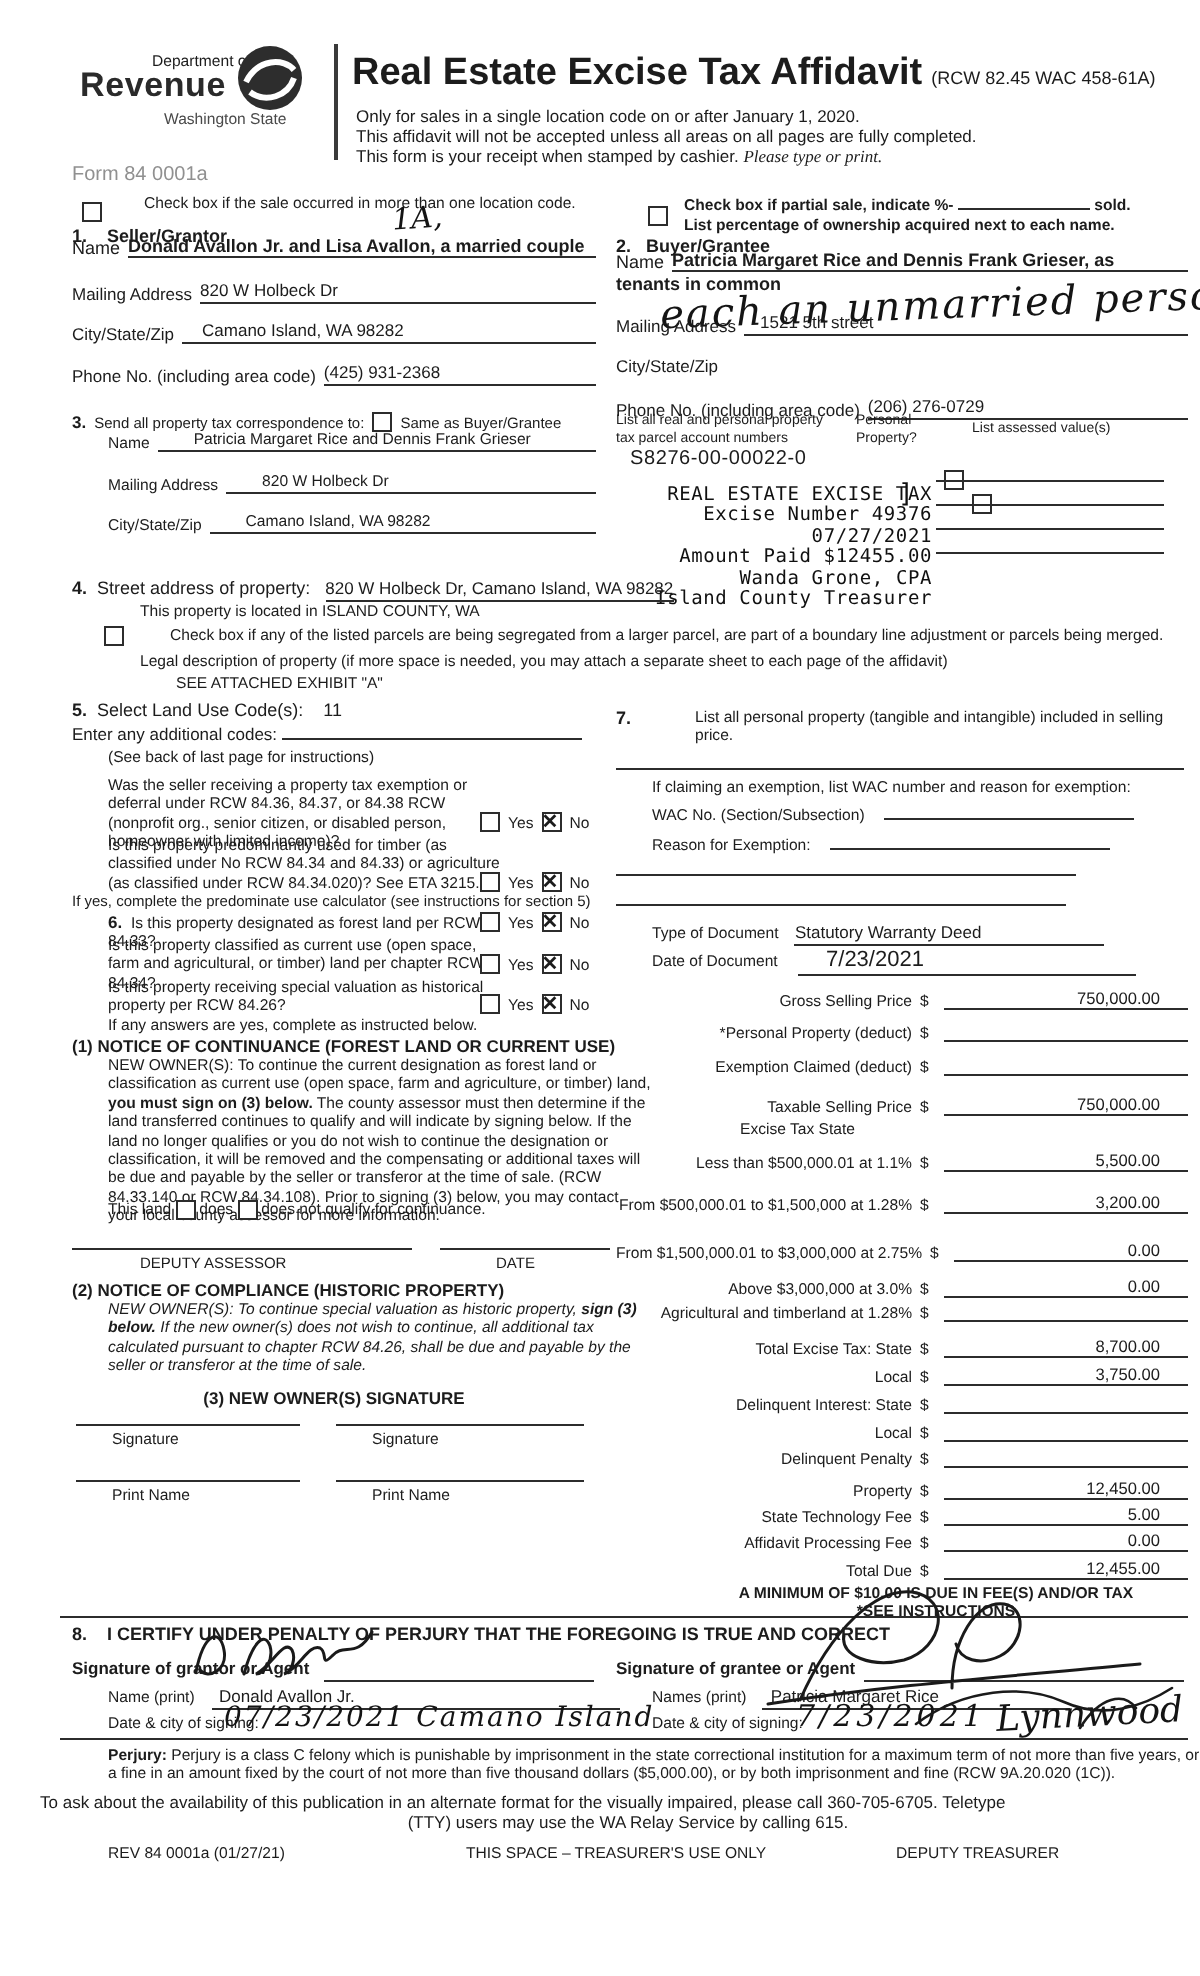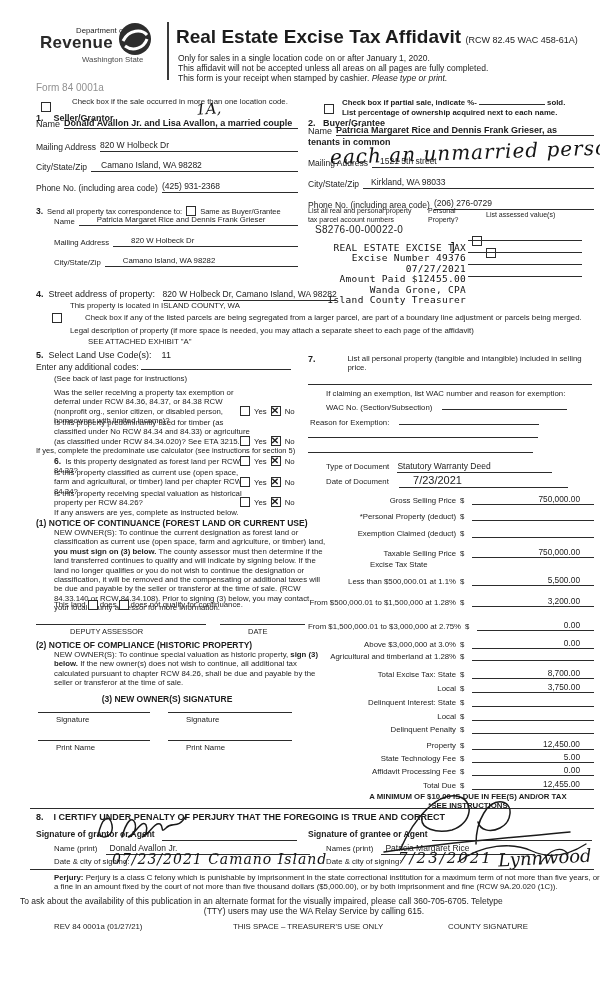--- a/index.html
+++ b/index.html
@@ -1,20 +1,20 @@
 <!DOCTYPE html>
 <html><head>
 <meta charset="utf-8">
 <style>
   html,body{margin:0;padding:0;background:#ffffff;}
   .page{position:relative;width:600px;height:988px;background:#ffffff;color:#1c1c1c;
         font-family:"Liberation Sans",sans-serif;overflow:hidden;}
   .abs{position:absolute;}
   .b{font-weight:700;}
-  .i{font-style:italic;}
+  .i{font-style:italic;font-family:Liberation Serif, serif;}
   .fs7{font-size:7px;line-height:8.5px;}
   .fs75{font-size:7.5px;line-height:9px;}
   .fs8{font-size:7.8px;line-height:9.4px;padding-left:18px;}
   .fs85{font-size:8.5px;line-height:10px;}
   .fs9{font-size:9px;line-height:10.5px;}
   .fs10{font-size:10px;line-height:12px;}
   .fs11{font-size:11px;line-height:13px;}
   .gray{color:#909090;}
   .uv{border-bottom:1px solid #2c2c2c;display:inline-block;line-height:1.15;}
   .frow{position:absolute;display:flex;align-items:flex-end;}
@@ -108,21 +108,20 @@
     <span class="uv b fs9">Patricia Margaret Rice and Dennis Frank Grieser, as</span>
   </div>
   <div class="abs fs9 b" style="left:308px;top:137px;">tenants in common</div>
   <div class="abs hw" style="left:330px;top:140px;font-size:20px;transform:rotate(-2deg);letter-spacing:1px;">each an unmarried person</div>
   <div class="frow" style="left:308px;top:157px;width:286px;">
     <span class="lb fs85">Mailing Address</span>
     <span class="uv fs85" style="padding-left:8px;">1521 5th street</span>
   </div>
   <div class="frow" style="left:308px;top:178px;width:286px;">
     <span class="lb fs85">City/State/Zip</span>
-    <span class="uv fs85" style="padding-left:8px;">Kirkland, WA 98033</span>
   </div>
   <div class="frow" style="left:308px;top:199px;width:286px;">
     <span class="lb fs85">Phone No. (including area code)</span>
     <span class="uv fs85">(206) 276-0729</span>
   </div>
 
   
   <div class="abs fs75" style="left:36px;top:206px;white-space:nowrap;display:flex;align-items:center;gap:4px;">
     <span class="b fs85">3.</span>
     <span>Send all property tax correspondence to:</span>
@@ -256,21 +255,21 @@
     <span class="cb"></span>
     <span>does not qualify for continuance.</span>
   </div>
 
   <div class="hl" style="left:36px;top:624px;width:170px;"></div>
   <div class="abs fs75" style="left:70px;top:627px;">DEPUTY ASSESSOR</div>
   <div class="hl" style="left:220px;top:624px;width:85px;"></div>
   <div class="abs fs75" style="left:248px;top:627px;">DATE</div>
 
   <div class="abs fs85 b" style="left:36px;top:640px;">(2) NOTICE OF COMPLIANCE (HISTORIC PROPERTY)</div>
-  <div class="abs fs8" style="left:36px;top:650px;width:272px;">
+  <div class="abs fs8" style="left:36px;top:650px;width:272px;font-style:italic;">
     <span>NEW OWNER(S): To continue special valuation as historic property, </span><span class="b">sign (3) below.</span><span>  If the new owner(s) does not wish to continue, all additional tax calculated pursuant to chapter RCW 84.26, shall be due and payable by the seller or transferor at the time of sale.</span>
   </div>
 
   <div class="abs fs85 b" style="left:36px;top:694px;width:262px;text-align:center;">(3) NEW OWNER(S) SIGNATURE</div>
 
   <div class="hl" style="left:38px;top:712px;width:112px;"></div>
   <div class="abs fs8" style="left:38px;top:715px;">Signature</div>
   <div class="hl" style="left:168px;top:712px;width:124px;"></div>
   <div class="abs fs8" style="left:168px;top:715px;">Signature</div>
 
@@ -283,21 +282,21 @@
   <div class="abs" style="left:308px;top:354px;display:flex;gap:14px;width:286px;">
     <span class="b fs9">7.</span>
     <span class="fs8">List all personal property (tangible and intangible) included in selling price.</span>
   </div>
   <div class="hl" style="left:308px;top:384px;width:284px;"></div>
   <div class="abs fs8" style="left:308px;top:389px;">If claiming an exemption, list WAC number and reason for exemption:</div>
   <div class="abs fs8" style="left:308px;top:403px;white-space:nowrap;">
     <span>WAC No. (Section/Subsection)</span>
     <span class="uv" style="width:125px;margin-left:8px;"></span>
   </div>
-  <div class="abs fs8" style="left:292px;top:418px;white-space:nowrap;text-align:right;">
+  <div class="abs fs8" style="left:308px;top:418px;white-space:nowrap;text-align:right;">
     <span>Reason for Exemption:</span>
     <span class="uv" style="width:140px;margin-left:8px;"></span>
   </div>
   <div class="hl" style="left:308px;top:437px;width:230px;"></div>
   <div class="hl" style="left:308px;top:452px;width:225px;"></div>
 
   <div class="abs fs8" style="left:308px;top:462px;white-space:nowrap;">
     <span>Type of Document</span>
     <span class="uv fs85" style="width:155px;margin-left:6px;">Statutory Warranty Deed</span>
   </div>
@@ -449,15 +448,15 @@
   
   <div class="hl" style="left:30px;top:869px;width:564px;"></div>
   <div class="abs fs8" style="left:36px;top:873px;width:556px;">
     <span class="b">Perjury:</span><span> Perjury is a class C felony which is punishable by imprisonment in the state correctional institution for a maximum term of not more than five years, or by a fine in an amount fixed by the court of not more than five thousand dollars ($5,000.00), or by both imprisonment and fine (RCW 9A.20.020 (1C)).</span>
   </div>
   <div class="abs fs85" style="left:20px;top:896px;width:556px;">To ask about the availability of this publication in an alternate format for the visually impaired, please call 360-705-6705. Teletype</div>
   <div class="abs fs85" style="left:36px;top:906px;width:556px;text-align:center;">(TTY) users may use the WA Relay Service by calling 615.</div>
 
   <div class="abs fs8" style="left:36px;top:922px;">REV 84 0001a (01/27/21)</div>
   <div class="abs fs8" style="left:215px;top:922px;text-align:center;">THIS SPACE – TREASURER'S USE ONLY</div>
-  <div class="abs fs8" style="left:430px;top:922px;">COUNTY SIGNATURE</div>
+  <div class="abs fs8" style="left:430px;top:922px;">DEPUTY TREASURER</div>
 
 </div>
 
 </body></html>

